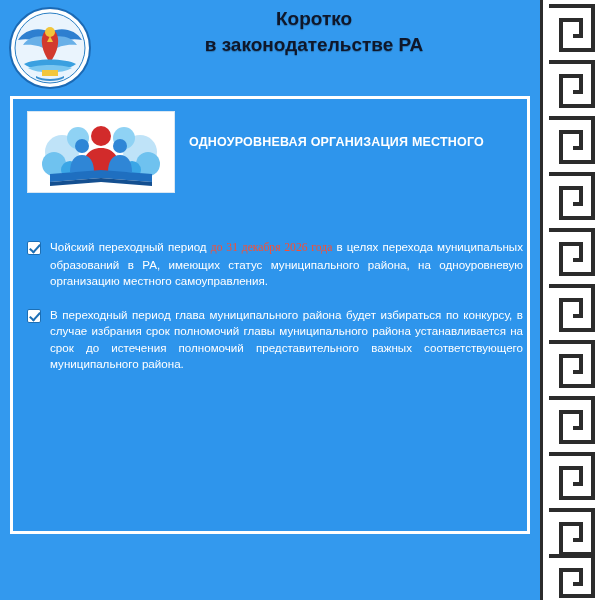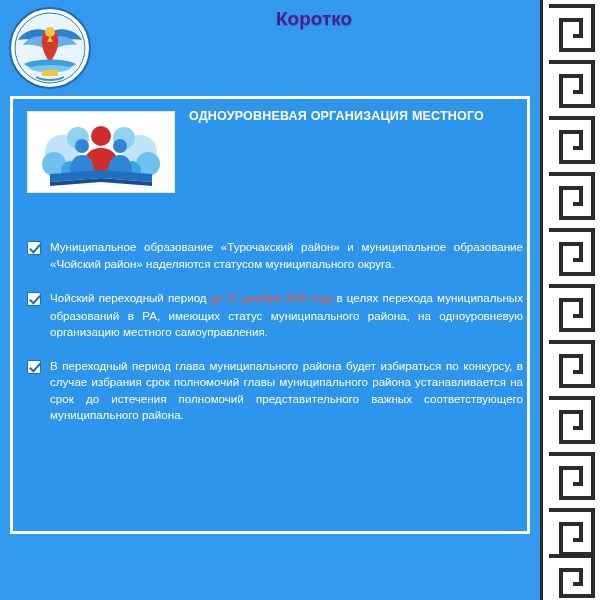--- a/index.html
+++ b/index.html
@@ -40,21 +40,21 @@
   .emblem {
     position: absolute;
     left: 8px; top: 6px;
     width: 84px; height: 84px;
   }
   .header-title {
     position: absolute;
     left: 96px; top: 6px;
     width: 436px;
     text-align: center;
-    color: #4c1d95;
+    color: #0f172a;
     font-weight: bold;
     font-size: 19px;
     line-height: 26px;
     text-shadow: 0 1px 1px rgba(0,0,0,0.25);
   }
   .header-title div { white-space: nowrap; }
 
   
   .panel {
     position: absolute;
@@ -73,21 +73,21 @@
     position: absolute;
     left: 14px; top: 12px;
     width: 148px;
     height: 82px;
     background: #ffffff;
     border: 1px solid #d9e7f3;
     overflow: hidden;
   }
   .panel-heading {
     position: absolute;
-    left: 176px; top: 8px;
+    left: 176px; top: 34px;
     width: 330px;
     color: #ffffff;
     font-size: 12.5px;
     font-weight: bold;
     line-height: 18px;
     letter-spacing: 0.2px;
   }
 
   
   .list {
@@ -160,20 +160,21 @@
 
       <path d="M16 58 C26 52 58 52 68 58 C58 66 26 66 16 58 Z" fill="#3aa0e0"></path>
       <path d="M20 62 C30 58 54 58 64 62 C54 68 30 68 20 62 Z" fill="#79c6f0"></path>
       <path d="M34 64 h16 v6 h-16 z" fill="#f2c63c"></path>
       <path d="M28 70 C34 74 50 74 56 70 L56 72 C50 76 34 76 28 72 Z" fill="#3a8fd0"></path>
     </svg>
   </div>
 
   <div class="header-title">
     <div>Коротко</div>
+    <div>в законодательстве РА</div>
   </div>
 </div>
 
 <div class="panel">
 
   <div class="panel-top">
 
     <div class="logo-box">
       <svg width="146" height="80" viewBox="0 0 146 80">
         <rect x="0" y="0" width="146" height="80" fill="#ffffff"></rect>
@@ -200,26 +201,20 @@
       </svg>
     </div>
 
     <div class="panel-heading">
       <div>ОДНОУРОВНЕВАЯ ОРГАНИЗАЦИЯ МЕСТНОГО</div>
     </div>
   </div>
 
   <div class="list">
 
-    <div class="item">
-      <span class="check"></span>
-      <span class="item-text">
-        <span>Муниципальное образование «Турочакский район» и муниципальное образование «Чойский район» наделяются статусом муниципального округа.</span><span class="hl"></span><span></span>
-      </span>
-    </div>
 
 
     <div class="item">
       <span class="check"></span>
       <span class="item-text">
         <span>Чойский переходный период </span><span class="hl">до 31 декабря 2026 года</span><span> в целях перехода муниципальных образований в РА, имеющих статус муниципального района, на одноуровневую организацию местного самоуправления.</span>
       </span>
     </div>
 
     <div class="item">

